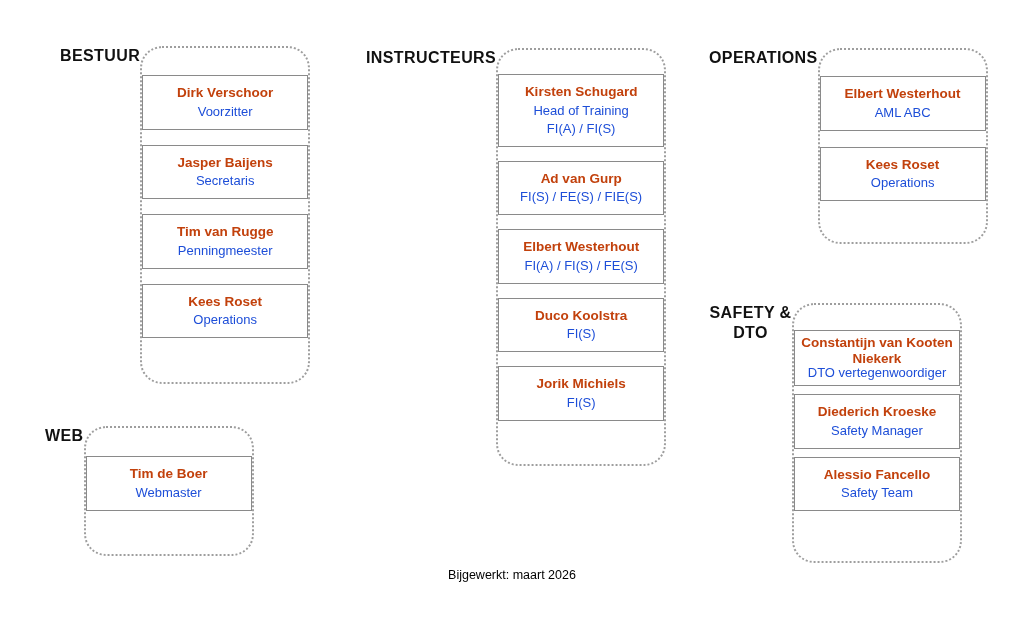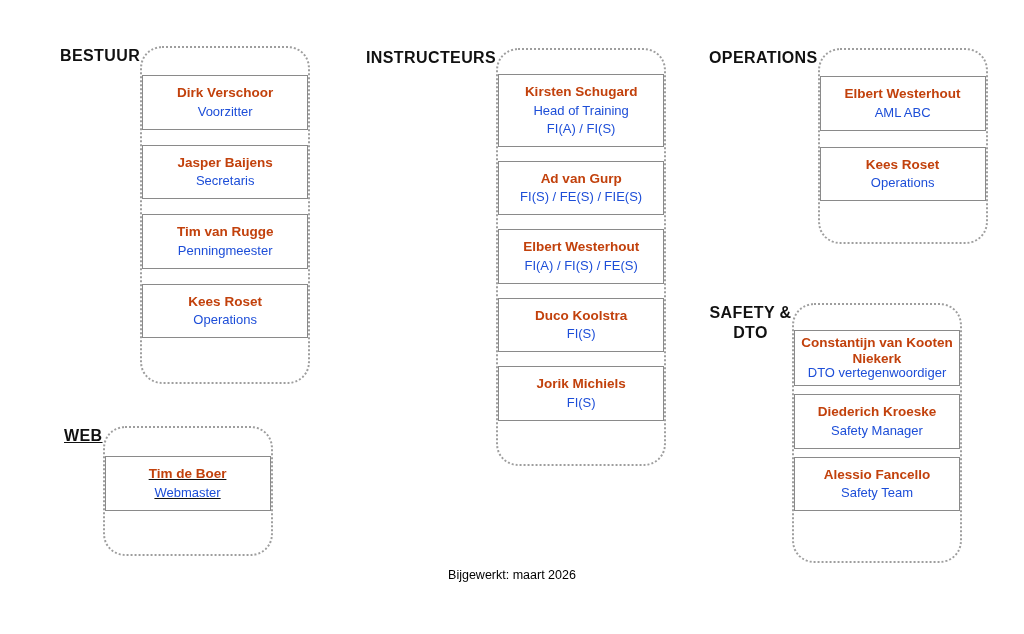--- a/index.html
+++ b/index.html
@@ -60,21 +60,21 @@
   .member-box.compact {
     padding: 4px 2px;
   }
   .member-box.compact .member-name,
   .member-box.compact .member-role {
     line-height: 1.15;
   }
   
   #sec-bestuur      { left: 60px;  top: 46px;  width: 258px; }
   #sec-bestuur .group-container      { height: 338px; padding-top: 27px; gap: 15px; }
-  #sec-web          { left: 64px;  top: 426px; width: 258px; text-decoration: underline; }
+  #sec-web          { left: 45px;  top: 426px; width: 258px; }
   #sec-web .group-container          { height: 130px; padding-top: 28px; gap: 15px; }
   #sec-instructeurs { left: 366px; top: 48px;  width: 253px; }
   #sec-instructeurs .group-container { height: 418px; padding-top: 24px; gap: 14px; }
   #sec-operations   { left: 709px; top: 48px;  width: 253px; }
   #sec-operations .group-container   { height: 196px; padding-top: 26px; gap: 16px; }
   #sec-safety       { left: 709px; top: 291px; width: 253px; margin-top: 12px; }
   #sec-safety .group-container       { height: 260px; padding-top: 25px; gap: 8px; }
 
   .footer-note {
     position: absolute;

